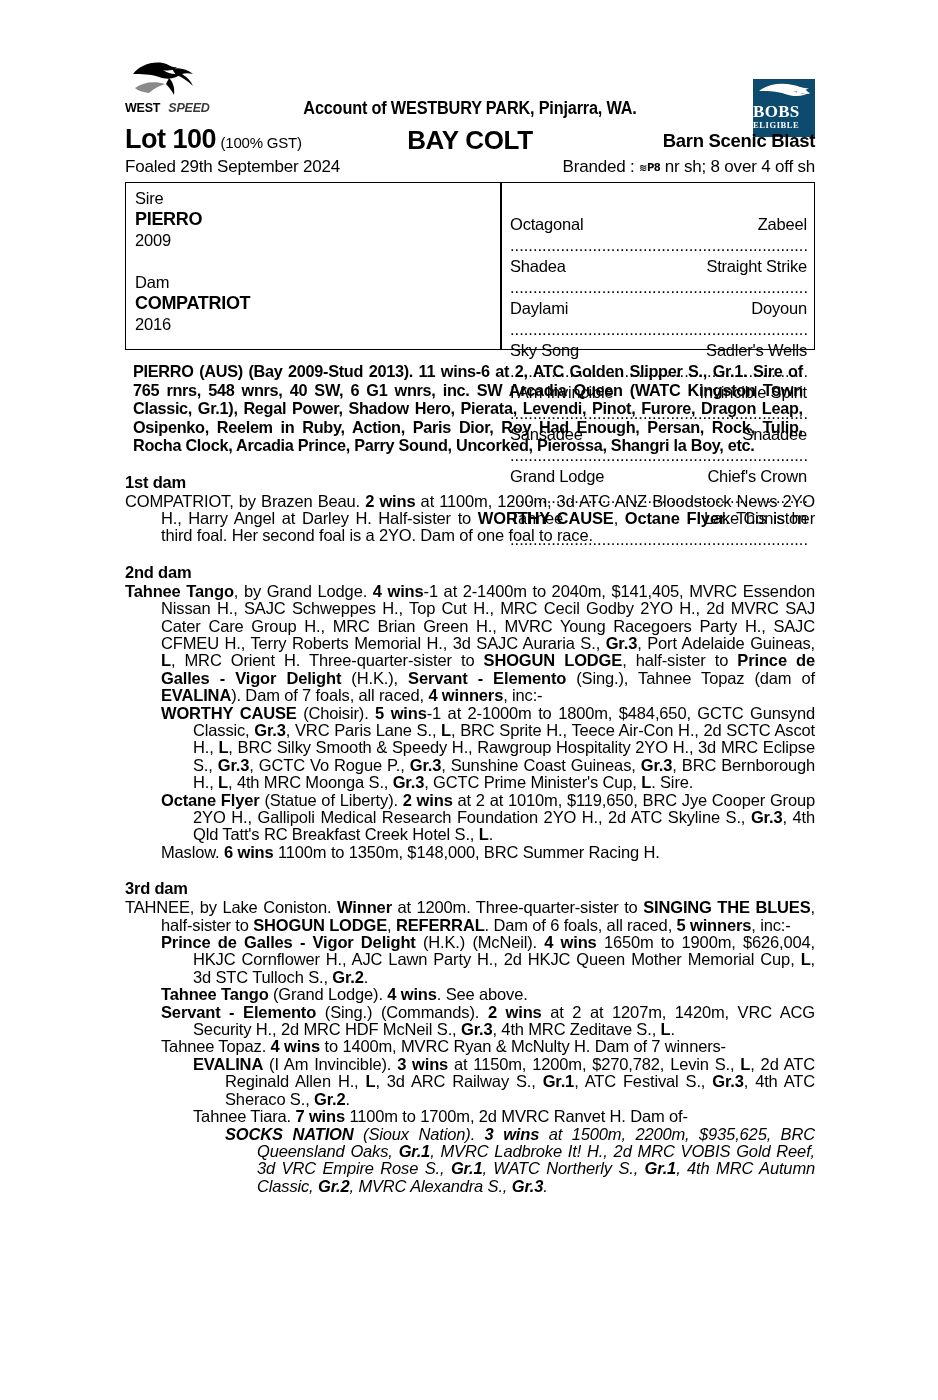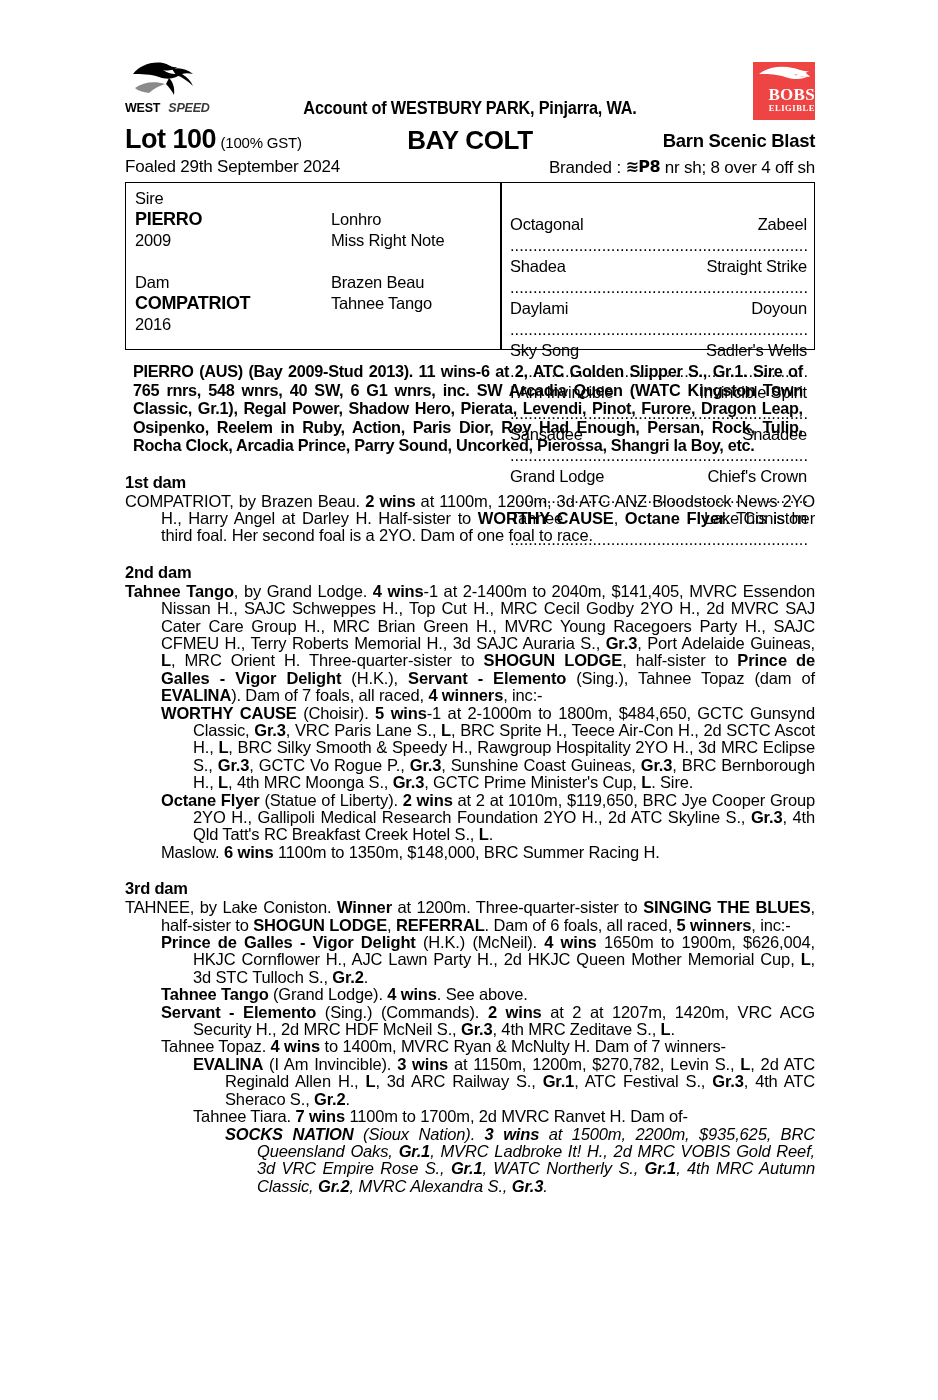--- a/index.html
+++ b/index.html
@@ -53,26 +53,26 @@
     letter-spacing: -0.2px;
     line-height: 13px;
     white-space: nowrap;
   }
   .ws-word .w1 { font-weight: bold; }
   .ws-word .w2 { font-weight: bold; font-style: italic; color:#3a3a3a;margin-left:8px;}
 
   .bobs-logo {
     position: absolute;
     right: 0px;
-    top: 10px;
+    top: 27px;
     width: 62px;
     height: 58px;
-    background: #ef4444;
+    background: #0c4a6e;
     color: #ffffff;
-    text-align: right;
+    text-align: left;
   }
   .bobs-horse { width: 62px; height: 24px; display:block; }
   .bobs-name {
     font-family: "Liberation Serif", serif;
     font-weight: bold;
     font-size: 17px;
     line-height: 17px;
     letter-spacing: 0.3px;
   }
   .bobs-sub {
@@ -144,21 +144,21 @@
     right: 0;
     top: 105px;
     height: 22px;
     font-size: 17px;
     letter-spacing: -0.2px;
   }
   .foaled-left { position: absolute; left: 0; top: 0; white-space: nowrap; }
   .foaled-right { position: absolute; right: 0; top: 0; white-space: nowrap; }
   .brand-glyph {
     font-family: "DejaVu Sans", sans-serif;
-    font-size: 16px;
+    font-size: 10px;
     font-weight: bold;
     letter-spacing: -0.5px;
     vertical-align: 1px;
   }
 
   
   .ped-table {
     position: relative;
     margin-top: 10px;
     border: 1.6px solid #000;
@@ -286,28 +286,20 @@
       <div class="ped-col ped-col-1">
         <div>Sire</div>
         <div class="bold">PIERRO</div>
         <div>2009</div>
         <div class="ped-spacer"></div>
         <div>Dam</div>
         <div class="bold">COMPATRIOT</div>
         <div>2016</div>
       </div>
 
-      <div class="ped-col ped-col-2">
-        <div>&nbsp;</div>
-        <div>Lonhro</div>
-        <div>Miss Right Note</div>
-        <div class="ped-spacer"></div>
-        <div>Brazen Beau</div>
-        <div>Tahnee Tango</div>
-      </div>
 
       <div class="ped-col ped-col-3">
         <div class="ped-gen3-row">
           <span class="g3-name">Octagonal</span>
             <span class="g3-parent">Zabeel</span>
             <span class="g3-dots">........................................................................................................................</span>
         </div>
         <div class="ped-gen3-row">
           <span class="g3-name">Shadea</span>
             <span class="g3-parent">Straight Strike</span>

